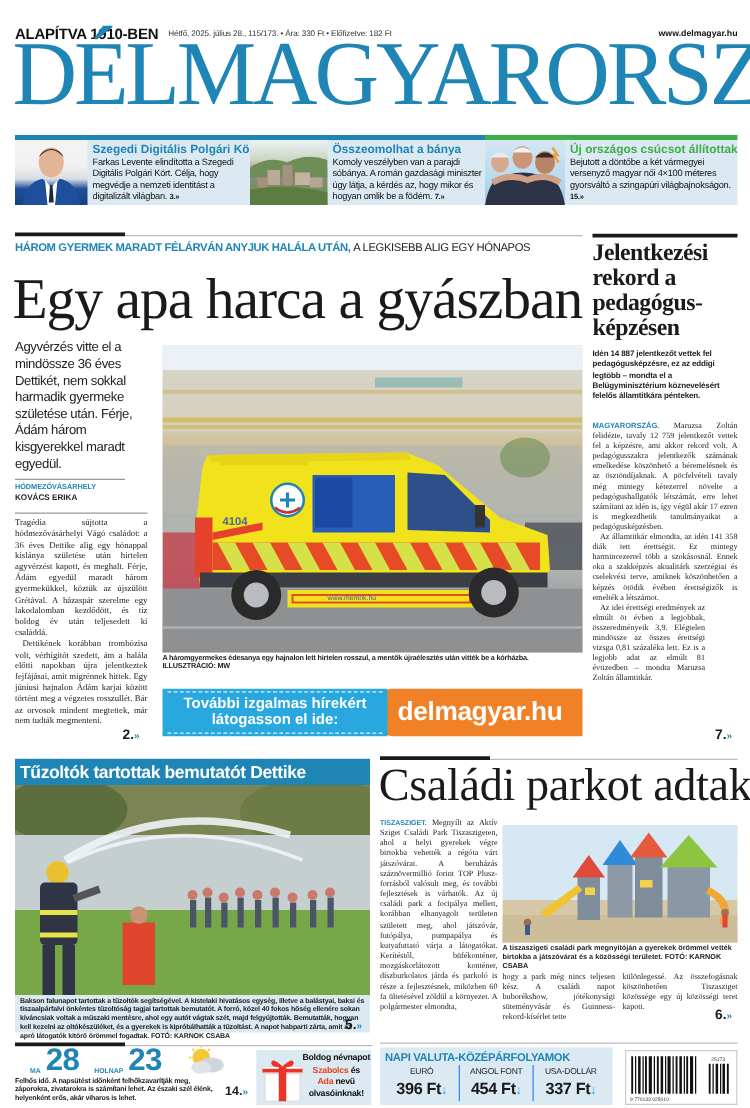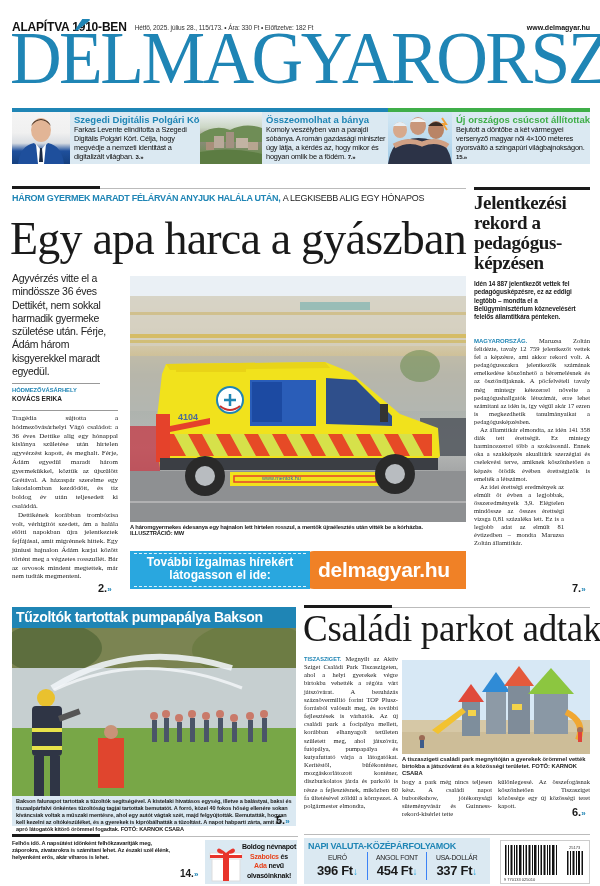--- a/index.html
+++ b/index.html
@@ -246,21 +246,21 @@
 <div class="abs pageref" style="left:572px;top:582px;"><span>7.</span><small>»</small></div>
 
 <div class="abs promo">
   <div class="promo-left">
     <div>További izgalmas hírekért</div>
     <div>látogasson el ide:</div>
   </div>
   <div class="promo-right">delmagyar.hu</div>
 </div>
 
-<div class="abs fire-head">Tűzoltók tartottak pumpapálya Bakson</div>
+<div class="abs fire-head">Tűzoltók tartottak bemutatót Dettike</div>
 <div class="abs fire-photo">
   <svg width="284" height="168" viewBox="0 0 284 168">
     <rect x="0" y="0" width="284" height="40" fill="#7b8452"></rect>
     <ellipse cx="40" cy="20" rx="50" ry="26" fill="#5d6e3e"></ellipse>
     <ellipse cx="240" cy="22" rx="60" ry="28" fill="#6d7c44"></ellipse>
     <rect x="0" y="40" width="284" height="60" fill="#c6cfd0"></rect>
     <path d="M40 60 Q120 10 220 40" stroke="#eef3f6" stroke-width="6" fill="none" opacity="0.9"></path>
     <path d="M42 62 Q130 20 230 60" stroke="#f5f8fa" stroke-width="3" fill="none" opacity="0.8"></path>
     <rect x="0" y="100" width="284" height="68" fill="#78a747"></rect>
     <g fill="#4b5568">
@@ -336,20 +336,37 @@
 <p class="abs park-caption">A tiszaszigeti családi park megnyitóján a gyerekek örömmel vették birtokba a játszóvárat és a közösségi területet. FOTÓ: KARNOK CSABA</p>
 <div class="abs park-col" style="left:402px;top:778px;width:90px;">hogy a park még nincs teljesen kész. A családi napot buborékshow, jótékonysági süteményvásár és Guinness-rekord-kísérlet tette</div>
 <div class="abs park-col" style="left:498px;top:778px;width:92px;padding-right:0;">különlegessé. Az összefogásnak köszönhetően Tiszasziget közössége egy új közösségi teret kapott.</div>
 <div class="abs pageref" style="left:572px;top:806px;"><span>6.</span><small>»</small></div>
 
 <div class="abs bot-rule-l"></div>
 <div class="abs bot-rule-l2"></div>
 <div class="abs bot-rule-r"></div>
 
 <div class="abs weather">
+  <div style="display:flex;align-items:flex-end;height:22px;padding-left:12px;gap:4px;">
+    <span class="wlabel">MA</span>
+    <span class="wtemp">28</span>
+    <span class="wlabel" style="margin-left:8px;">HOLNAP</span>
+    <span class="wtemp">23</span>
+    <svg width="34" height="24" viewBox="0 0 34 24" style="margin-left:14px;">
+      <circle cx="14" cy="10" r="7" fill="#f6c739"></circle>
+      <g stroke="#f6c739" stroke-width="1.2">
+        <line x1="14" y1="0" x2="14" y2="2"></line>
+          <line x1="4" y1="10" x2="6" y2="10"></line>
+        <line x1="7" y1="3" x2="8.5" y2="4.5"></line>
+          <line x1="21" y1="3" x2="19.5" y2="4.5"></line>
+      </g>
+      <ellipse cx="22" cy="16" rx="10" ry="6" fill="#cfd6de"></ellipse>
+      <ellipse cx="14" cy="18" rx="8" ry="5" fill="#dde3e9"></ellipse>
+    </svg>
+  </div>
   <p class="wtext" style="margin-top:2px;width:160px;">Felhős idő. A napsütést időnként felhőkzavarítják meg, záporokra, zivatarokra is számítani lehet. Az északi szél élénk, helyenként erős, akár viharos is lehet.</p>
   <div class="abs pageref" style="left:168px;top:30px;font-size:10px;"><span>14.</span><small>»</small></div>
 </div>
 
 <div class="abs nameday">
   <svg width="34" height="40" viewBox="0 0 34 40" style="position:absolute;left:4px;top:3px;">
     <rect x="3" y="14" width="28" height="24" fill="#fff" stroke="#ddd"></rect>
     <rect x="1" y="10" width="32" height="6" fill="#fff" stroke="#ddd"></rect>
     <rect x="14" y="10" width="6" height="28" fill="#e8342b"></rect>
     <rect x="1" y="12" width="32" height="3" fill="#e8342b"></rect>

